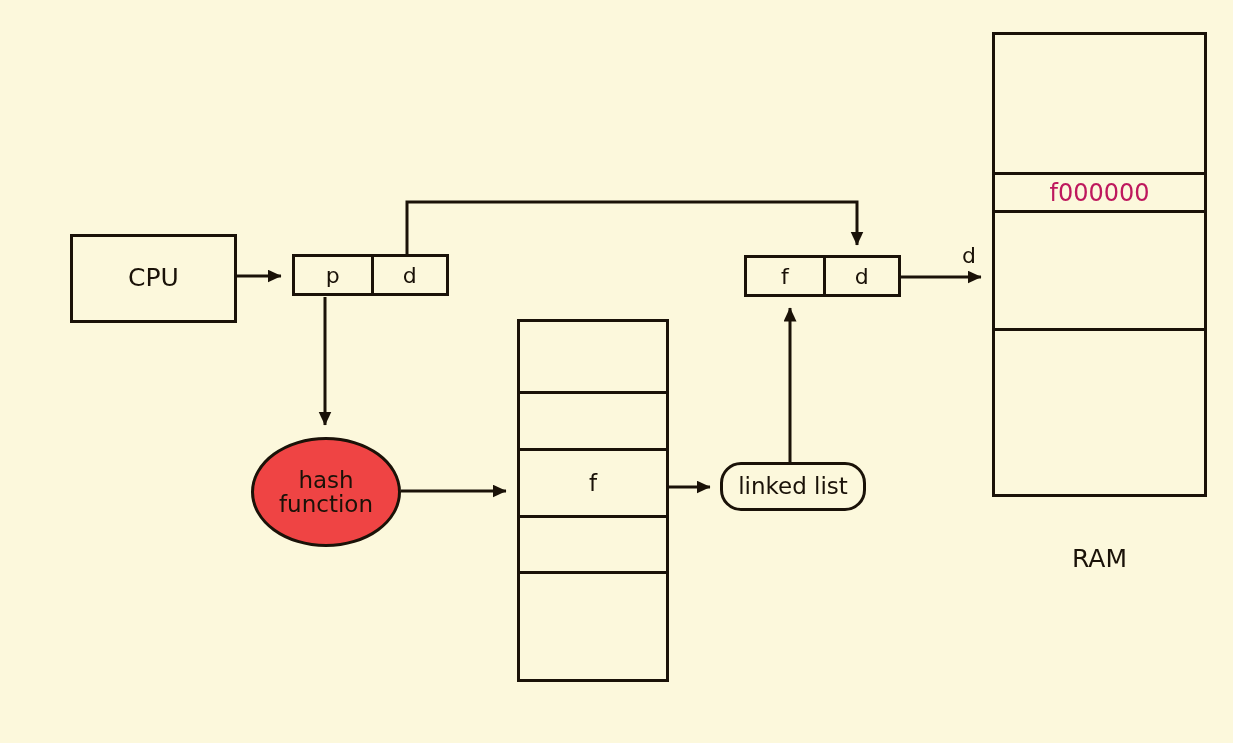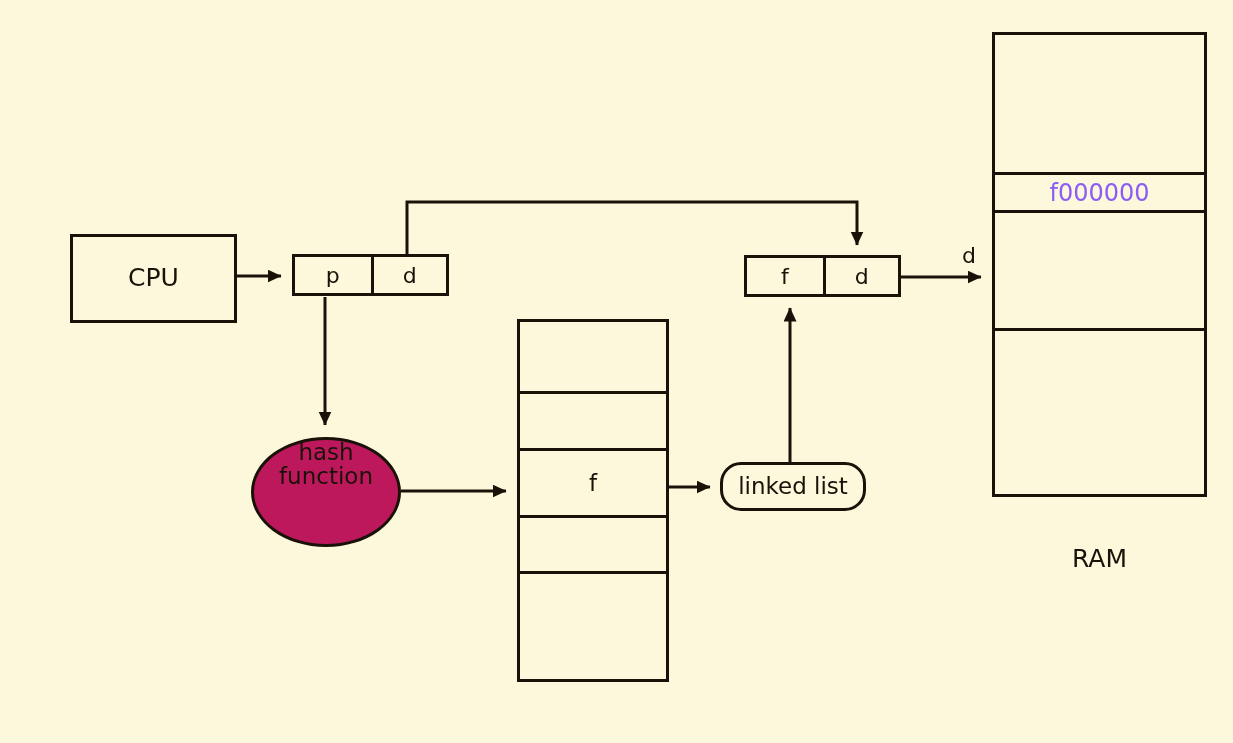--- a/index.html
+++ b/index.html
@@ -76,23 +76,24 @@
   }
   .pair-cell + .pair-cell {
     border-left: 3px solid #1a1208;
   }
   
   #hash-function-ellipse {
     position: absolute;
     left: 251px; top: 437px; width: 150px; height: 110px;
     border: 3px solid #1a1208;
     border-radius: 50%;
-    background: #be185d;
-    box-sizing: border-box;
-    display: flex;
+    background: #ef4444;
+    box-sizing: border-box;
+    display: flex;
+    align-items: center;
     justify-content: center;
   }
   #hash-function-ellipse .node-label {
     font-size: 23px;
     width: 170px;
   }
   
   #hash-table-box {
     left: 517px; top: 319px; width: 152px; height: 363px;
     display: block;
@@ -122,21 +123,21 @@
     display: block;
     padding: 0;
   }
   .ram-row {
     box-sizing: border-box;
     width: 100%;
     display: flex;
     align-items: center;
     justify-content: center;
     font-size: 24px;
-    color: #8b5cf6;
+    color: #be185d;
     position: relative;
   }
   .ram-row + .ram-row {
     border-top: 3px solid #1a1208;
   }
   #ram-caption {
     left: 992px; top: 505px; width: 215px;
     font-size: 25px;
     margin-top: 40px;
   }

